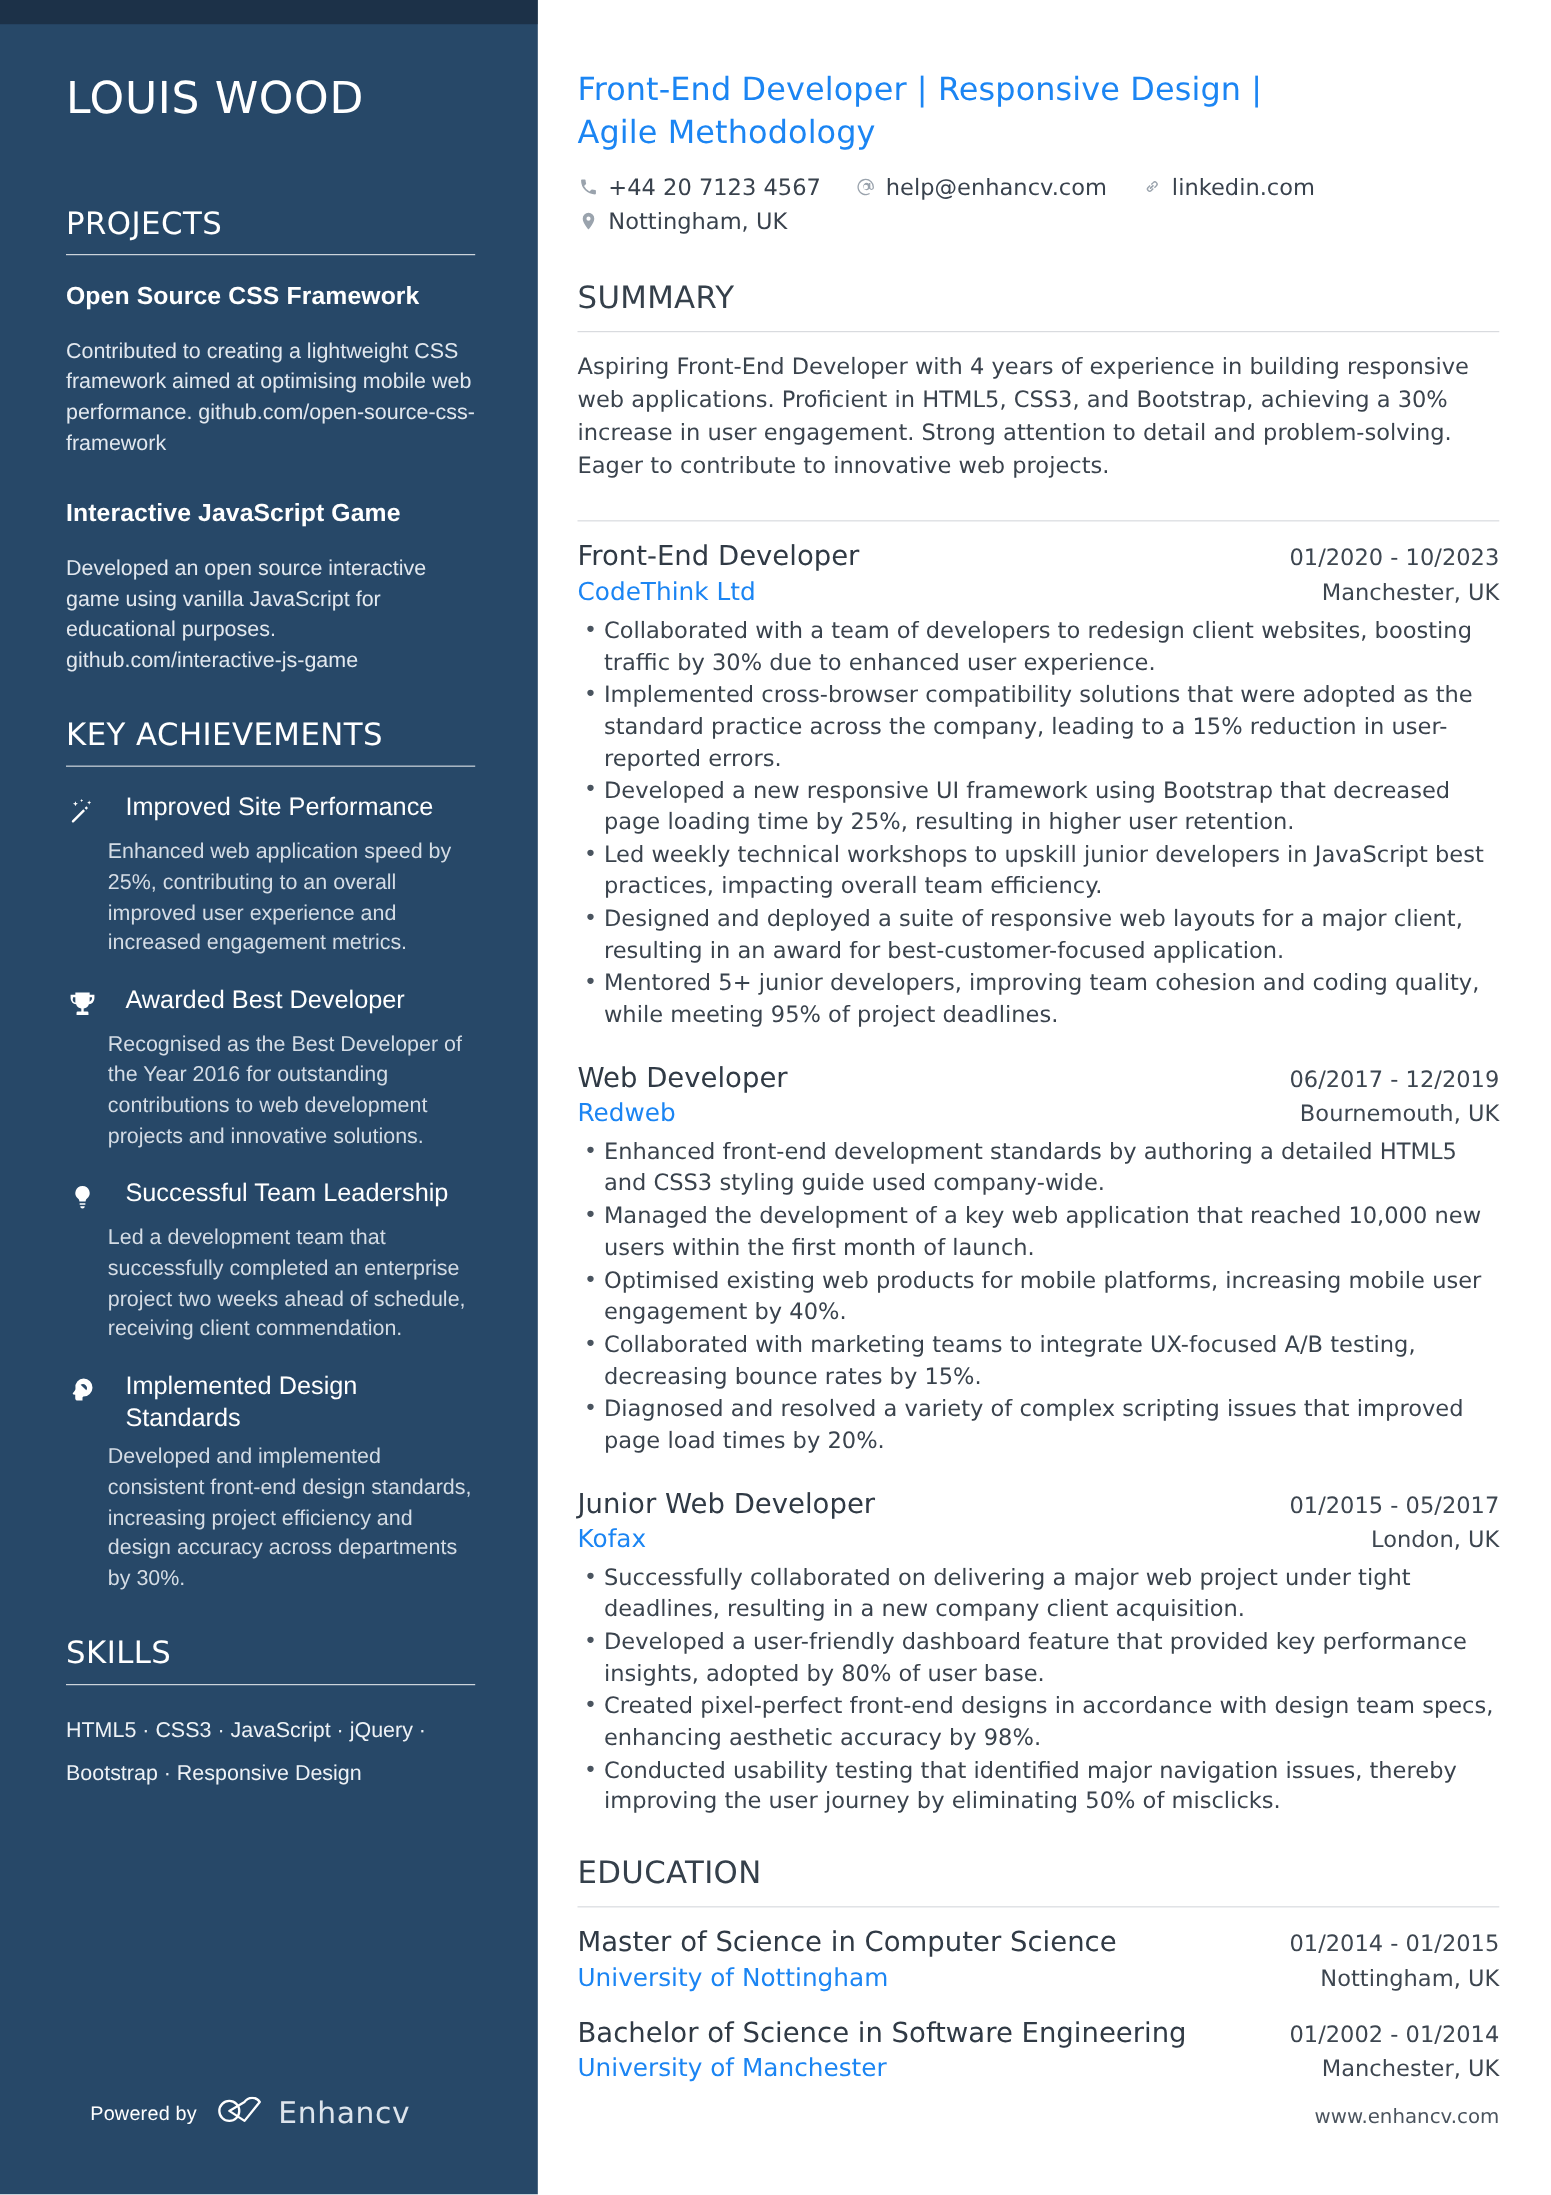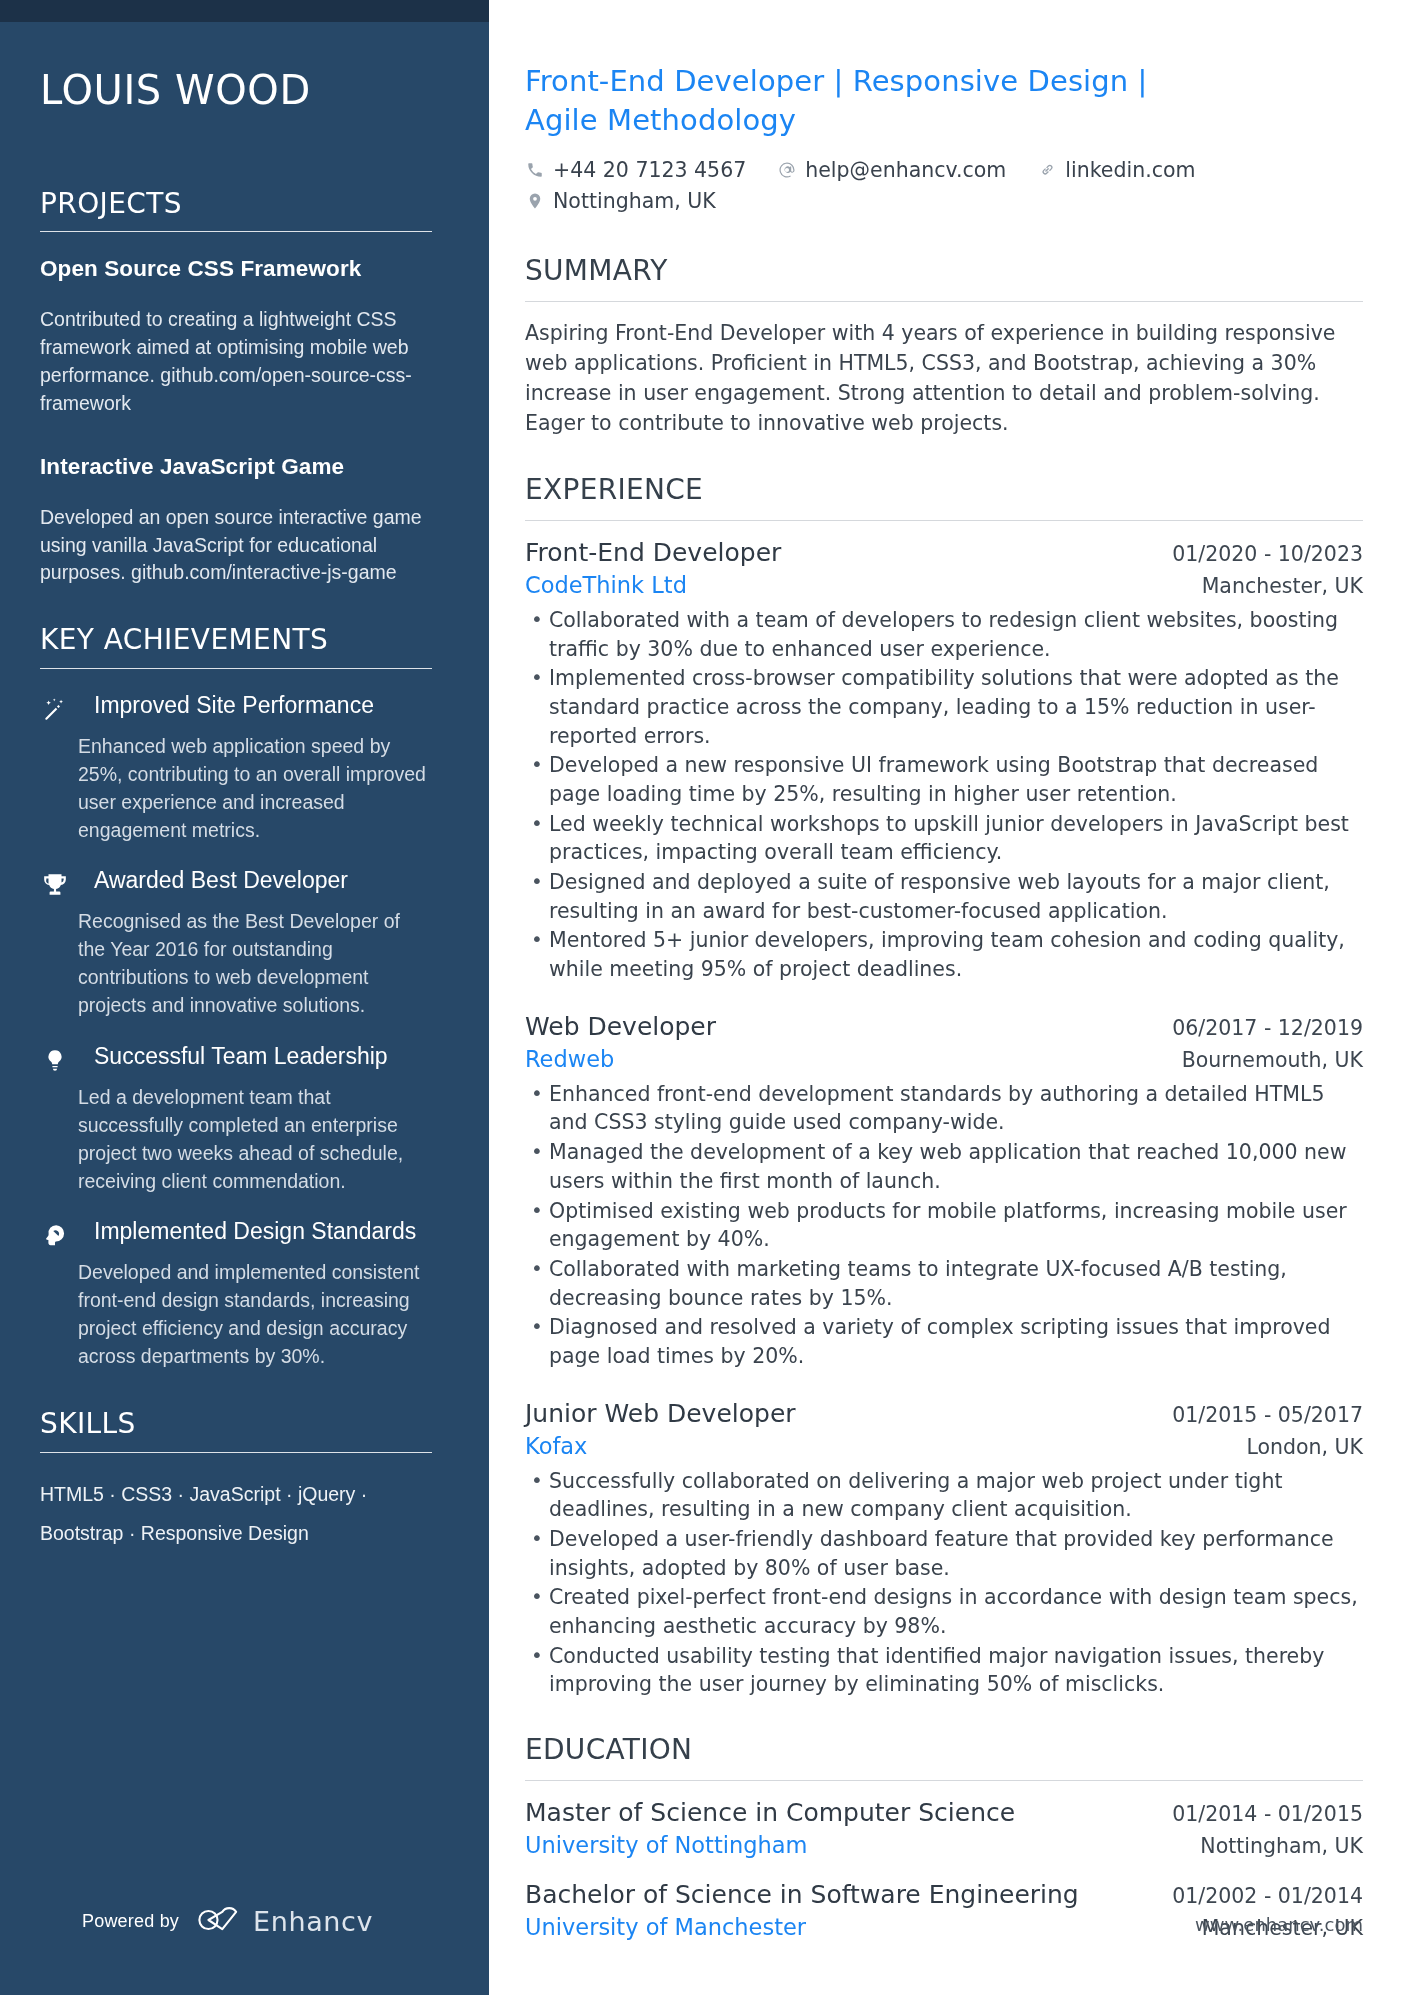--- a/index.html
+++ b/index.html
@@ -18,21 +18,21 @@
     flex: 0 0 489px;
     background: #274868;
     color: #ffffff;
     position: relative;
     padding: 0 0 0 0;
   }
   .sidebar-topstrip {
     position: absolute; top: 0; left: 0; right: 0; height: 22px;
     background: #1c3148;
   }
-  .sidebar-inner { padding: 0 57px 0 40px; position: relative; }
+  .sidebar-inner { padding: 0 57px 0 60px; position: relative; }
 
   .cand-name {
     font-family: "DejaVu Sans", sans-serif;
     font-size: 40px;
     font-weight: 400;
     letter-spacing: 0.6px;
     color: #ffffff;
     margin-top: 68px;
     line-height: 1.12;
   }
@@ -303,21 +303,20 @@
         </div>
       </div>
 
       <section class="sec">
         <div class="sec-title">SUMMARY</div>
         <div class="sec-rule"></div>
         <p class="summary-text">Aspiring Front-End Developer with 4 years of experience in building responsive web applications. Proficient in HTML5, CSS3, and Bootstrap, achieving a 30% increase in user engagement. Strong attention to detail and problem-solving. Eager to contribute to innovative web projects.</p>
       </section>
 
       <section class="sec">
-        <div class="sec-title">EXPERIENCE</div>
         <div class="sec-rule"></div>
 
         <div class="job">
           <div class="row">
             <div class="job-title">Front-End Developer</div>
             <div class="job-dates">01/2020 - 10/2023</div>
           </div>
           <div class="row">
             <div class="job-company">CodeThink Ltd</div>
             <div class="job-location">Manchester, UK</div>

